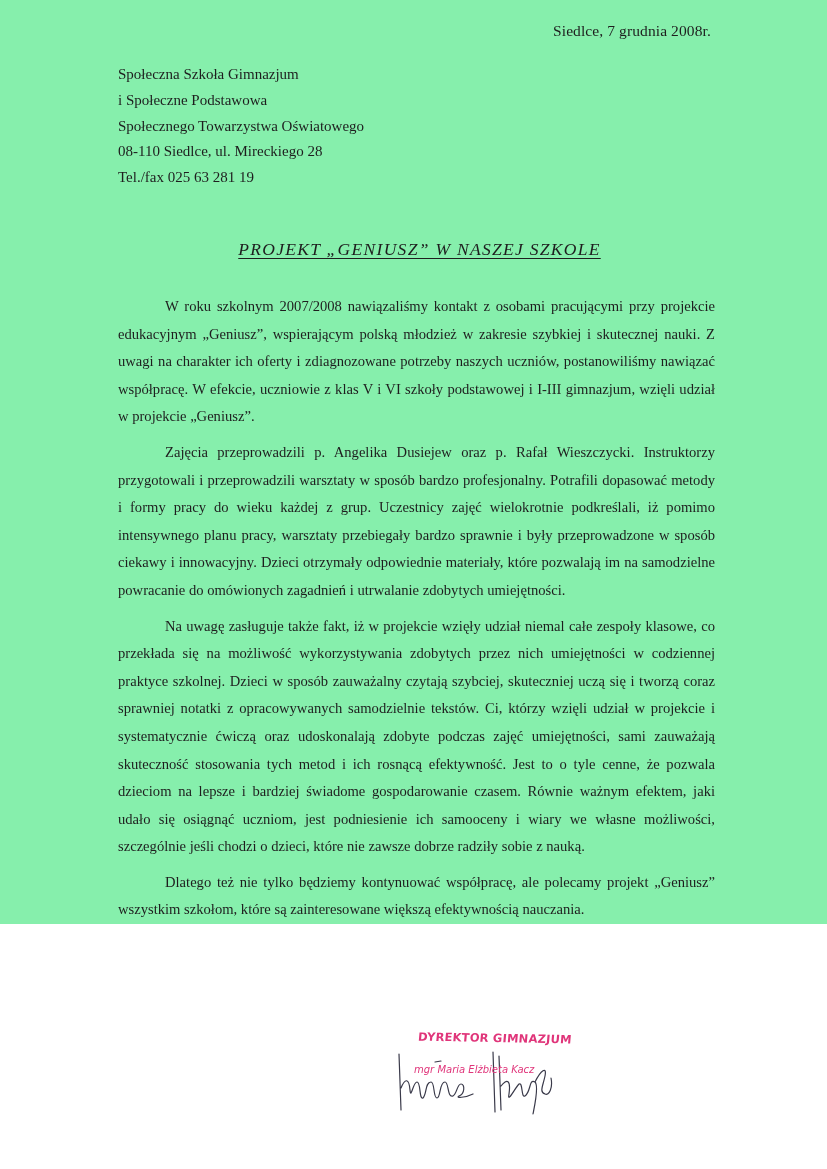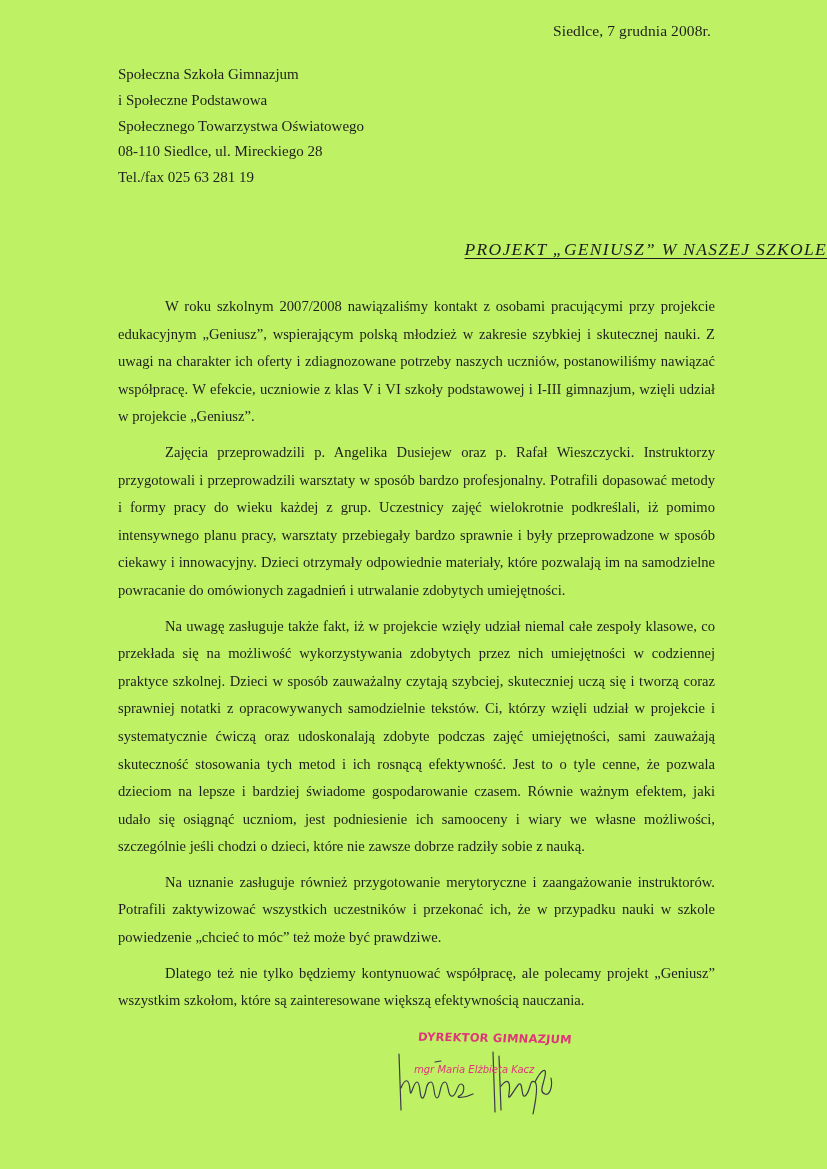--- a/index.html
+++ b/index.html
@@ -12,22 +12,22 @@
       height: 1169px;
       position: relative;
       overflow: hidden;
       font-family: "Liberation Serif", "DejaVu Serif", serif;
       color: #1e1e1e;
     }
     .page {
       position: absolute;
       left: 0; top: 0;
       width: 827px;
-      height: 1169px;
-      background: #bef264;
+      height: 924px;
+      background: #86efac;
     }
     .date {
       position: absolute;
       top: 22px;
       left: 553px;
       font-size: 15.5px;
       letter-spacing: 0.1px;
     }
     .sender {
       position: absolute;
@@ -35,21 +35,21 @@
       left: 118px;
       font-size: 15px;
       line-height: 25.8px;
     }
     .sender div { white-space: nowrap; }
     .title {
       position: absolute;
       top: 239px;
       left: 0;
       width: 827px;
-      text-align: right;
+      text-align: center;
       font-size: 17.5px;
       font-style: italic;
       text-decoration: underline;
       text-underline-offset: 3px;
       letter-spacing: 1.3px;
     }
     .title span { padding-left: 12px; }
     .body {
       position: absolute;
       top: 293px;
@@ -107,21 +107,20 @@
     <div>08-110 Siedlce, ul. Mireckiego 28</div>
     <div>Tel./fax 025 63 281 19</div>
   </div>
 
   <div class="title"><span>PROJEKT „GENIUSZ” W NASZEJ SZKOLE</span></div>
 
   <div class="body">
     <p>W roku szkolnym 2007/2008 nawiązaliśmy kontakt z osobami pracującymi przy projekcie edukacyjnym „Geniusz”, wspierającym polską młodzież w zakresie szybkiej i skutecznej nauki.  Z uwagi na charakter ich oferty i zdiagnozowane potrzeby naszych uczniów, postanowiliśmy  nawiązać współpracę. W efekcie, uczniowie z klas V i VI szkoły podstawowej i I-III gimnazjum, wzięli udział w projekcie „Geniusz”.</p>
     <p>Zajęcia przeprowadzili  p. Angelika Dusiejew oraz  p. Rafał Wieszczycki. Instruktorzy przygotowali i przeprowadzili warsztaty w sposób bardzo profesjonalny. Potrafili dopasować metody i formy pracy do wieku każdej z grup. Uczestnicy zajęć wielokrotnie podkreślali, iż pomimo intensywnego planu pracy, warsztaty przebiegały bardzo sprawnie i były przeprowadzone w sposób ciekawy i innowacyjny. Dzieci otrzymały odpowiednie materiały, które pozwalają im na samodzielne powracanie do omówionych zagadnień i utrwalanie zdobytych umiejętności.</p>
     <p>Na uwagę zasługuje także fakt, iż w projekcie wzięły udział niemal całe zespoły klasowe, co przekłada się na możliwość wykorzystywania zdobytych przez nich umiejętności w codziennej praktyce szkolnej. Dzieci w sposób zauważalny czytają szybciej, skuteczniej uczą się i tworzą coraz sprawniej notatki z opracowywanych samodzielnie tekstów. Ci, którzy wzięli udział w projekcie i systematycznie ćwiczą oraz udoskonalają zdobyte podczas zajęć umiejętności, sami zauważają skuteczność stosowania tych metod i ich rosnącą  efektywność. Jest to o tyle cenne, że pozwala dzieciom na lepsze i bardziej świadome gospodarowanie czasem. Równie ważnym efektem, jaki udało się osiągnąć uczniom, jest podniesienie ich samooceny i wiary we własne możliwości, szczególnie jeśli chodzi o dzieci, które nie zawsze dobrze radziły sobie z nauką.</p>
-    <p>Na uznanie zasługuje również przygotowanie merytoryczne i zaangażowanie instruktorów. Potrafili zaktywizować wszystkich uczestników  i przekonać ich, że w przypadku nauki  w szkole powiedzenie „chcieć to móc” też może być prawdziwe.</p>
     <p>Dlatego też nie tylko będziemy kontynuować współpracę, ale polecamy projekt „Geniusz” wszystkim szkołom, które są zainteresowane większą efektywnością  nauczania.</p>
   </div>
 
   <div class="stamp-title">DYREKTOR GIMNAZJUM</div>
 
   <svg class="signature" viewBox="0 0 200 70">
     <g fill="none" stroke="#3a3a4a" stroke-width="1.2" stroke-linecap="round">
       <path d="M4 6 L6 62 M6 40 C10 30, 14 30, 15 42 C16 52, 18 34, 22 34 C26 34, 24 52, 28 50 C32 46, 30 34, 36 34 C40 34, 38 50, 42 50 C46 50, 44 34, 50 34 C54 34, 52 50, 58 48 C62 46, 62 36, 66 36 C70 36, 70 46, 64 48 C60 50, 70 50, 78 46"></path>
       <path d="M40 14 L46 13"></path>
       <path d="M98 4 L100 64 M104 8 L106 62 M106 38 C112 30, 116 32, 114 46 C112 56, 120 40, 124 36 C128 34, 126 50, 130 48 C136 44, 134 30, 140 34 C144 38, 140 56, 138 66 M140 34 C146 22, 152 18, 150 28 C148 38, 144 44, 150 46 M150 46 C154 48, 158 40, 156 30"></path>

